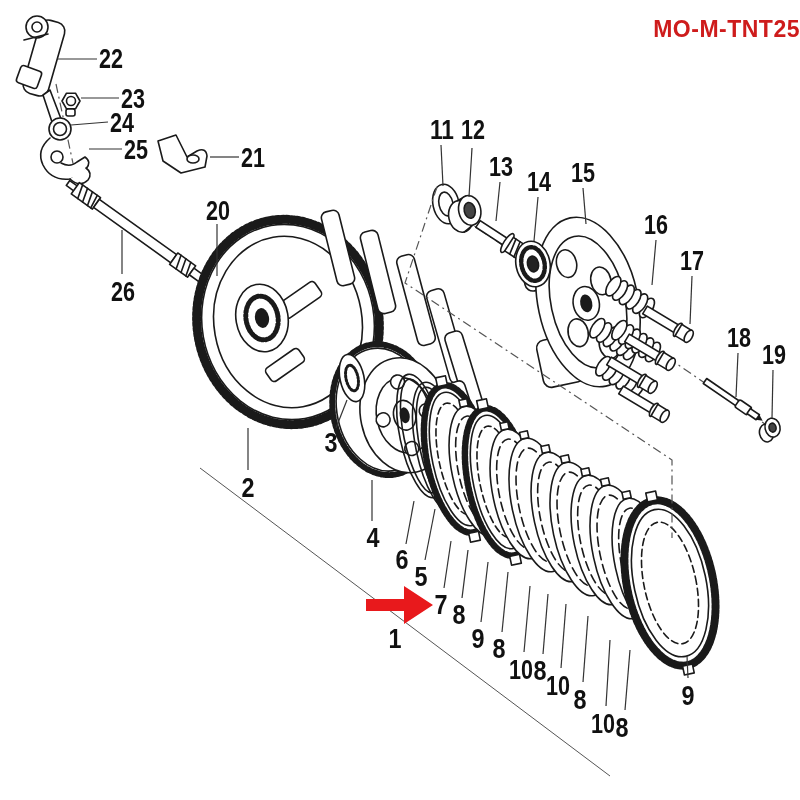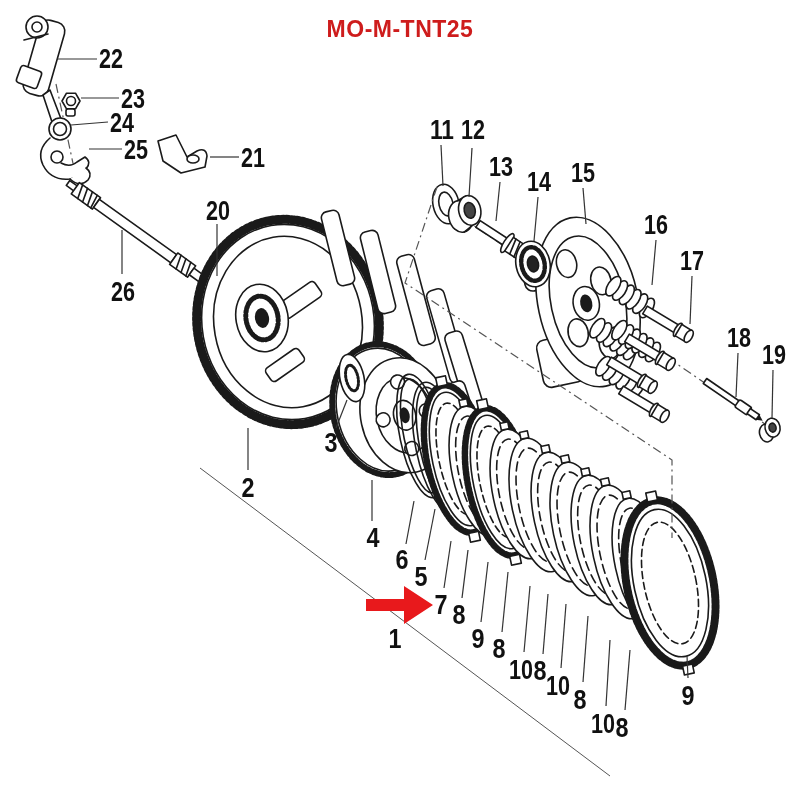--- a/index.html
+++ b/index.html
@@ -13,21 +13,21 @@
   .dark{fill:#1a1a1a;stroke:none}
   .plabel{font:bold 28px "Liberation Sans",sans-serif;fill:#111}
   .leader{stroke:#333;stroke-width:1.2;fill:none}
   .dashdot{fill:none;stroke:#555;stroke-width:1.2;stroke-dasharray:9 4 2 4}
   .thinline{stroke:#555;stroke-width:1}
 </style>
 </head>
 <body>
 
 <div id="stage">
-  <div id="title" style="color: rgb(206, 28, 28);">MO-M-TNT25</div>
+  <div id="title" style="color: rgb(206, 28, 28); text-align: right;">MO-M-TNT25</div>
 
   <svg id="svg" width="800" height="800" viewBox="0 0 800 800">
 
     <g id="axis-behind">
         <polyline points="56,84 74,168" class="dashdot"></polyline>
         <polyline points="448,208 768,426" class="dashdot"></polyline>
       </g>
 
     <g id="parts">
 

